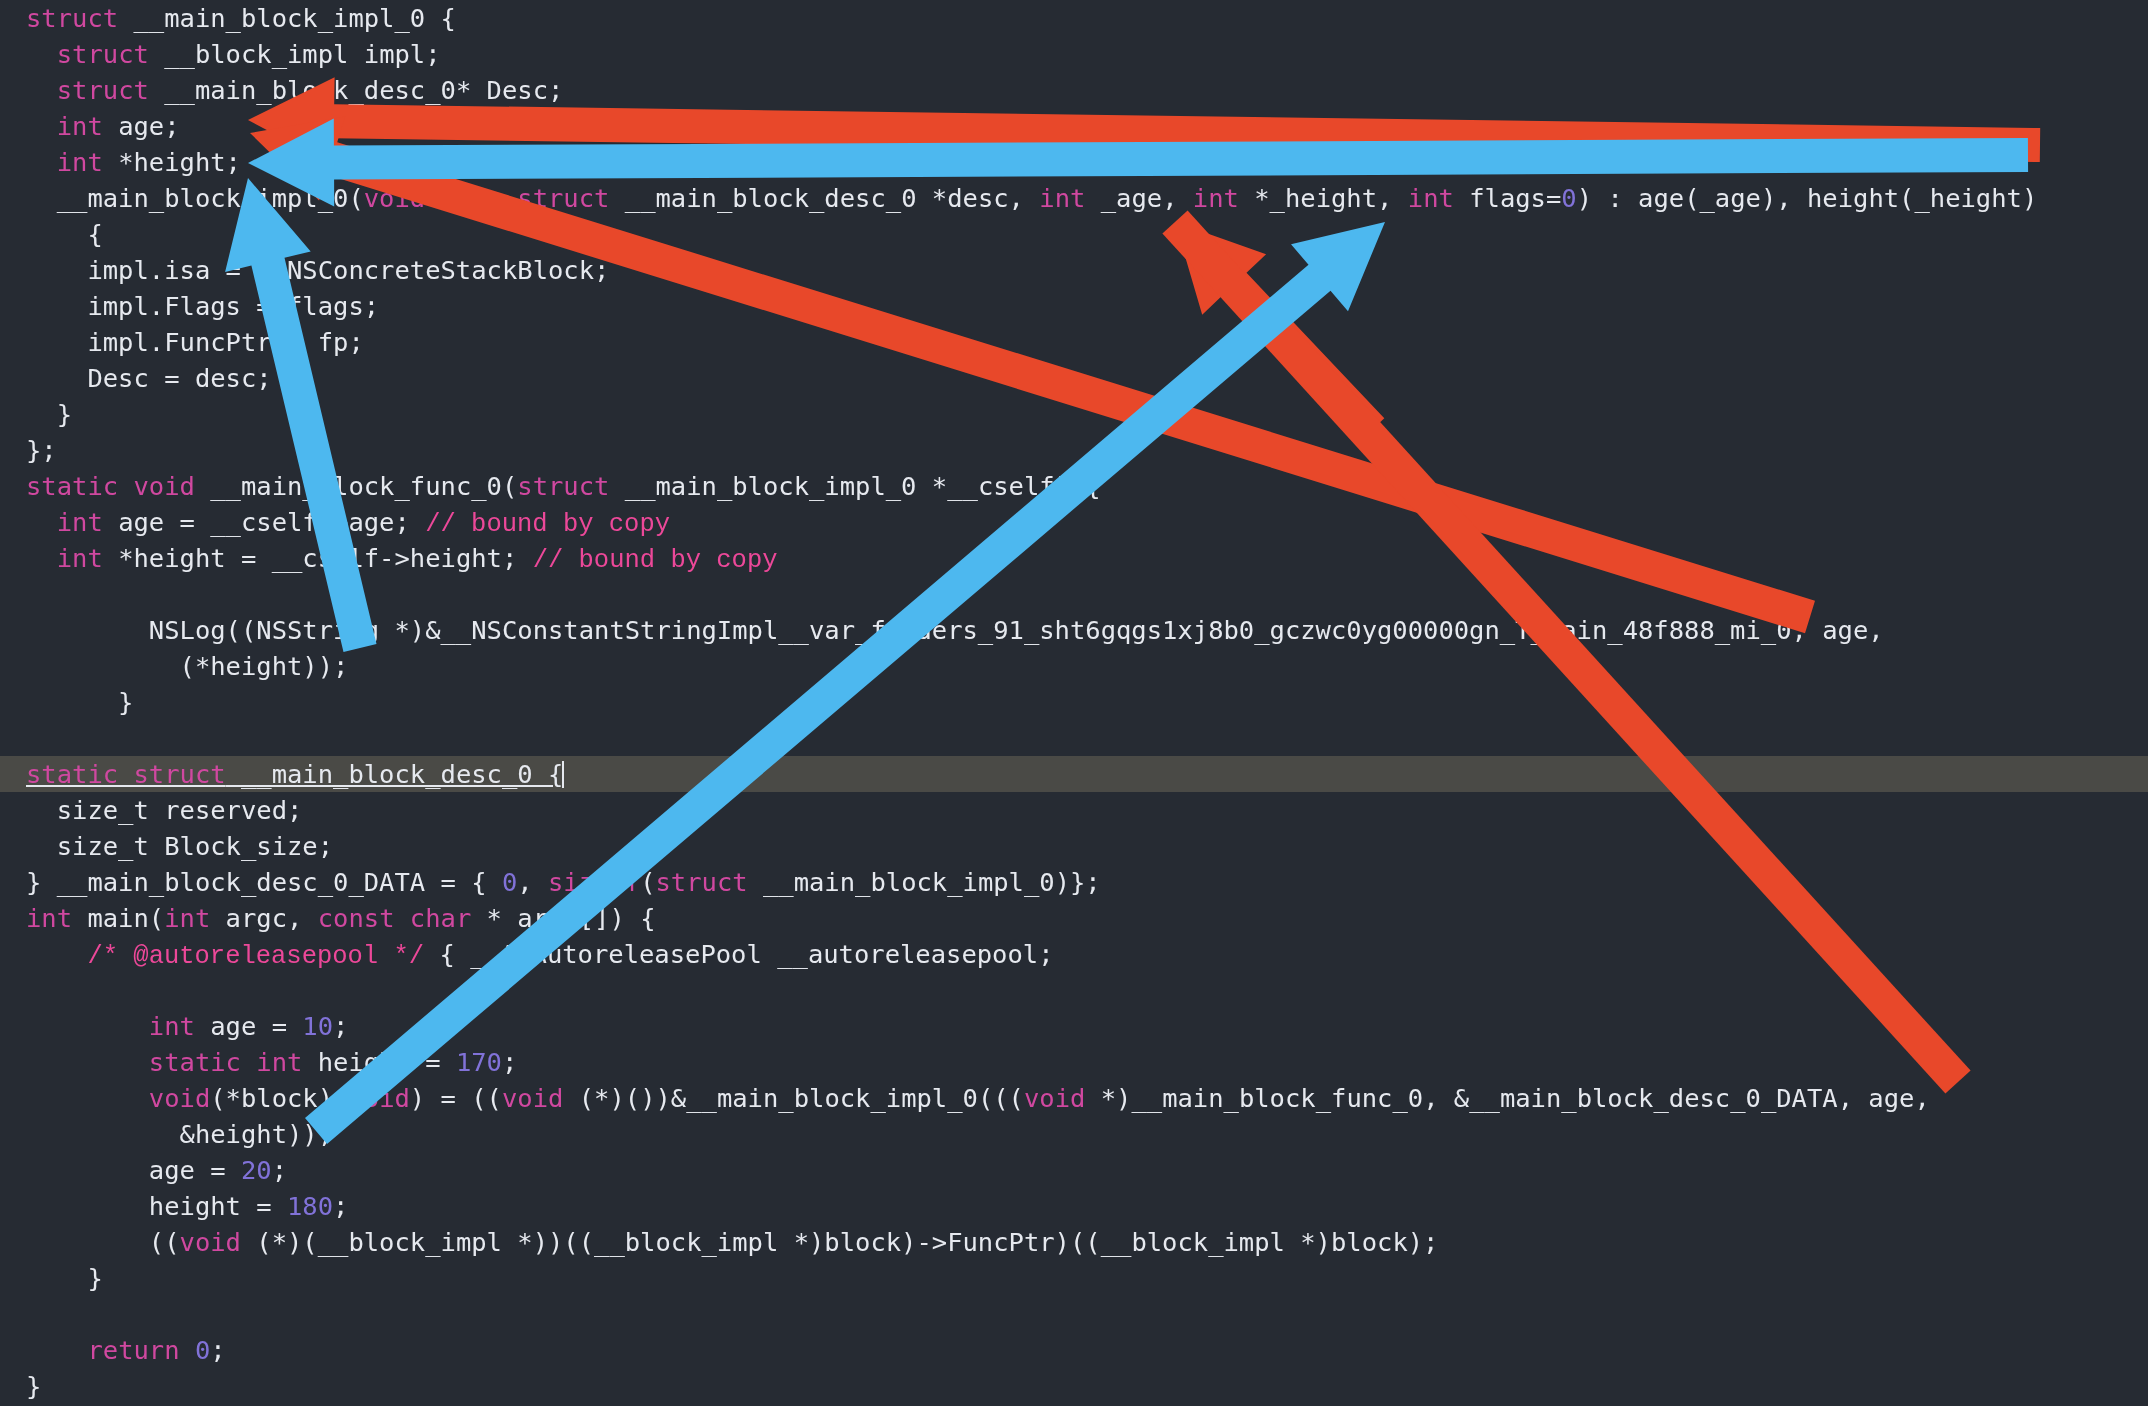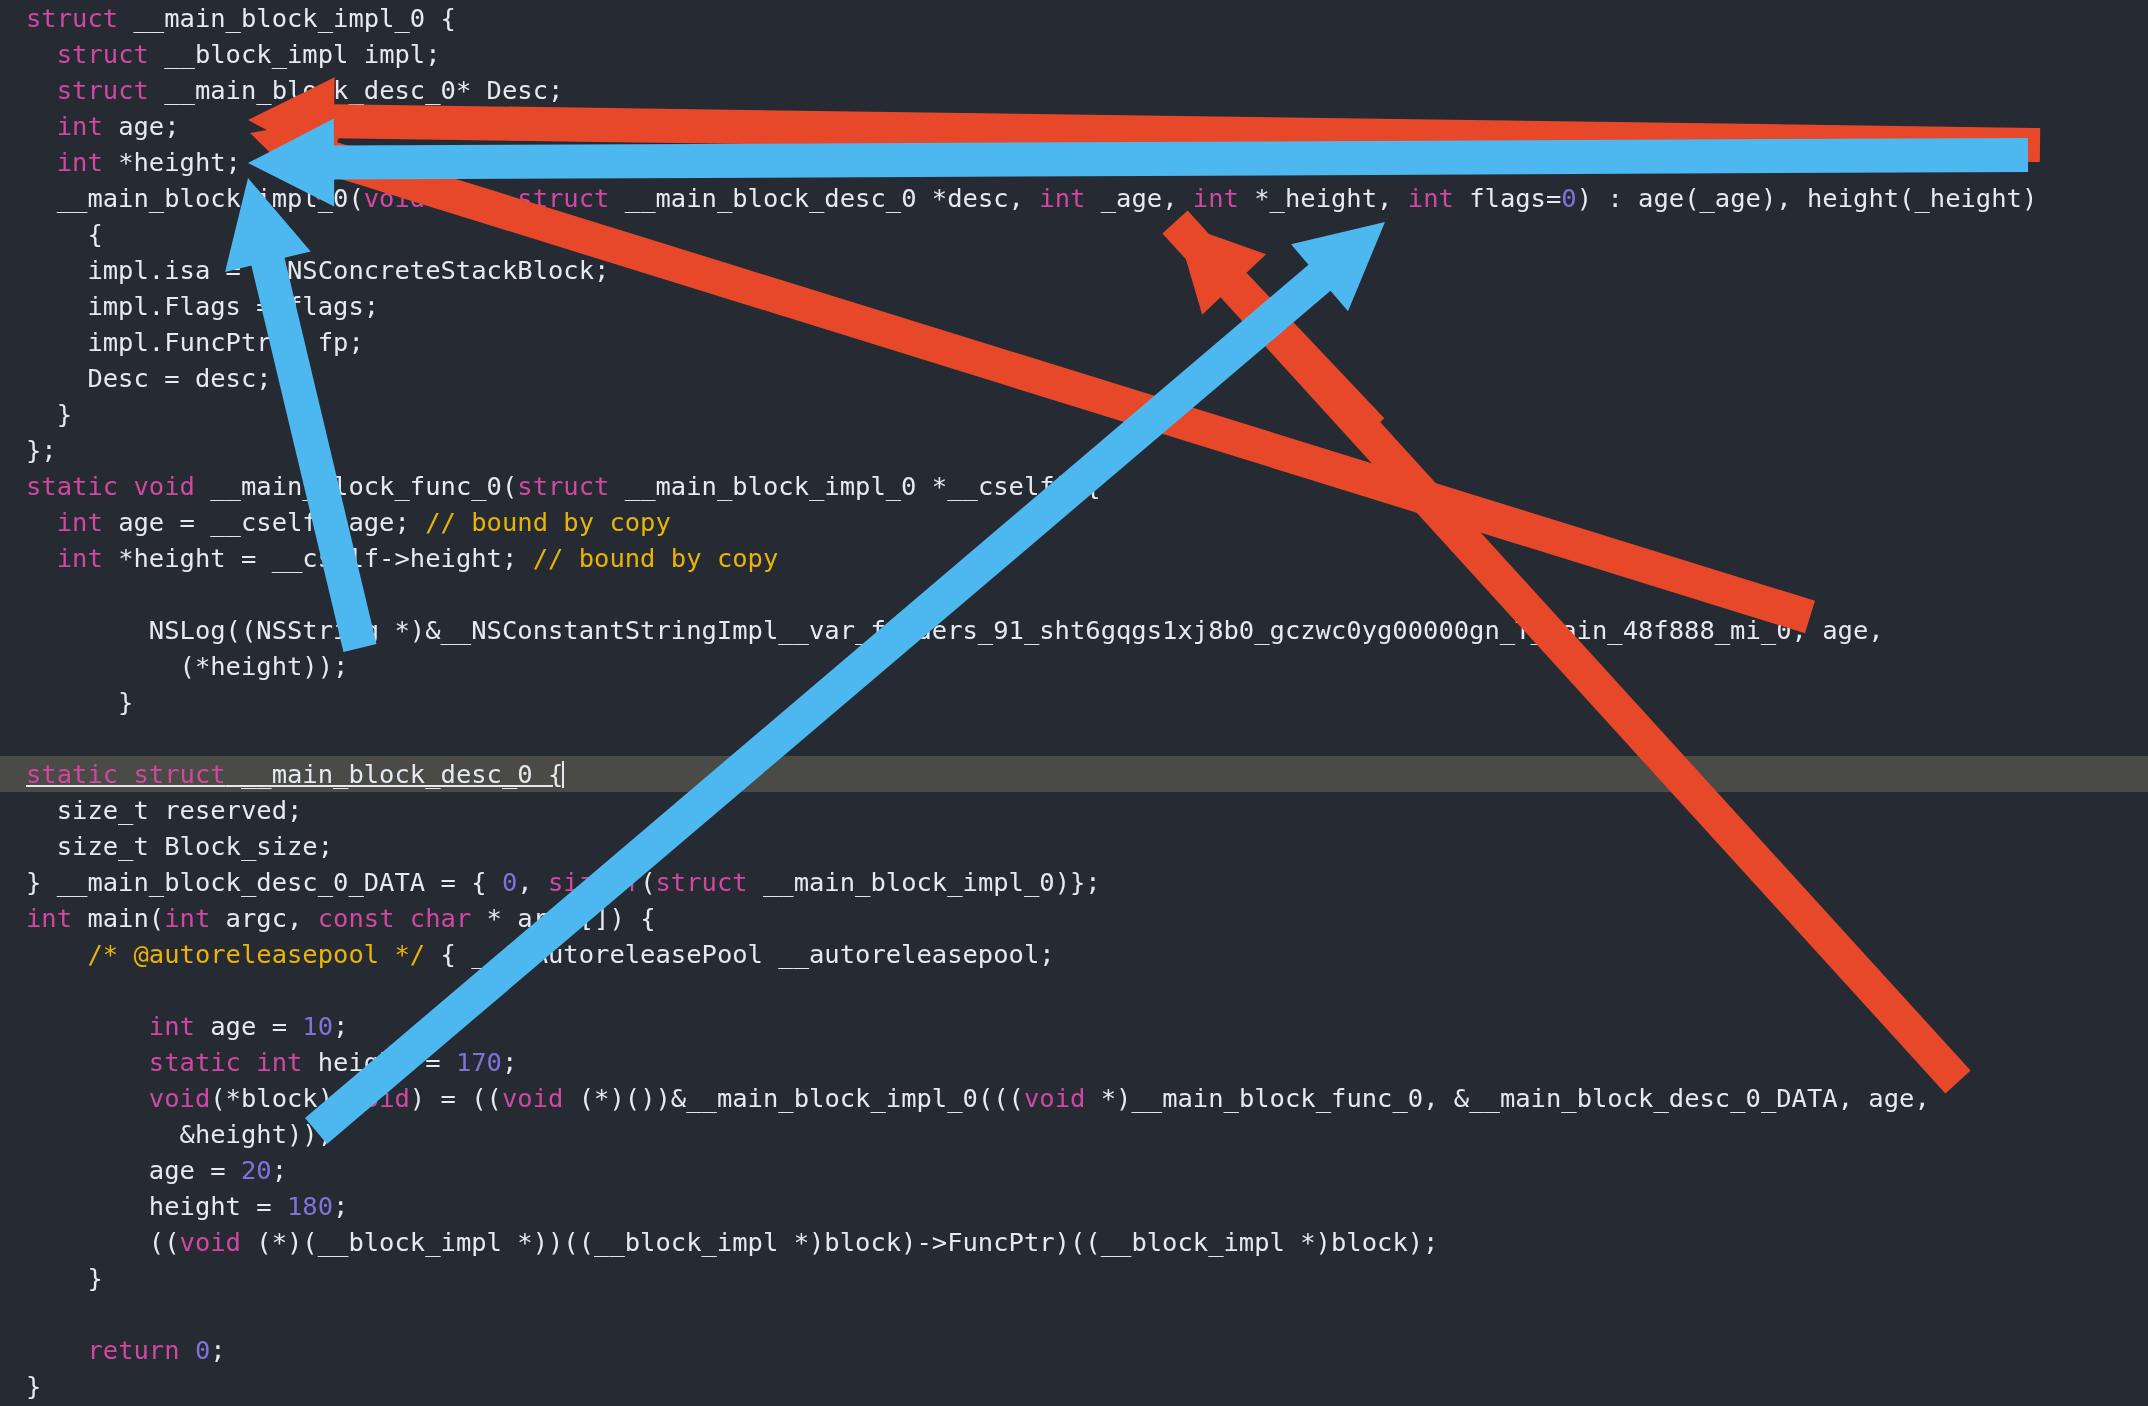--- a/index.html
+++ b/index.html
@@ -25,21 +25,21 @@
     box-sizing:border-box;
     position:relative;
   }
   .line.current{background:#4a4a46;text-decoration:underline;}
   .cursor{
     display:inline-block;width:2px;height:27px;
     background:#e6e9ef;vertical-align:-5px;margin-left:-1px;
   }
 
   .kw{color:#d048a0;}
-  .cm{color:#eab308;}
+  .cm{color:#ec4899;font-family:Liberation Mono, monospace;}
   .num{color:#8172d8;}
   .id{color:#e6e9ef;}
 
   .overlay{position:absolute;inset:0;pointer-events:none;}
 </style>
 </head>
 <body>
 
 <div id="root">
 

